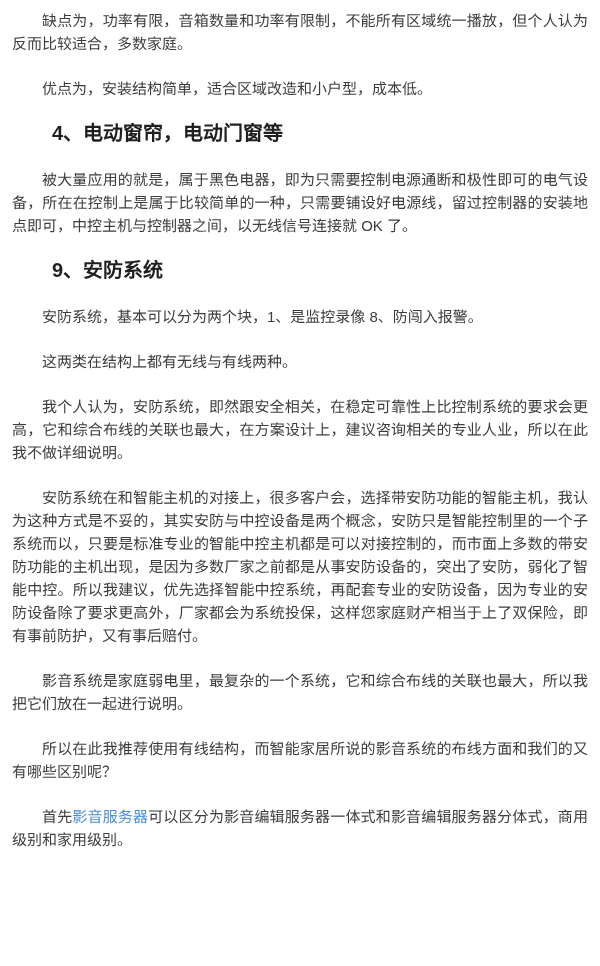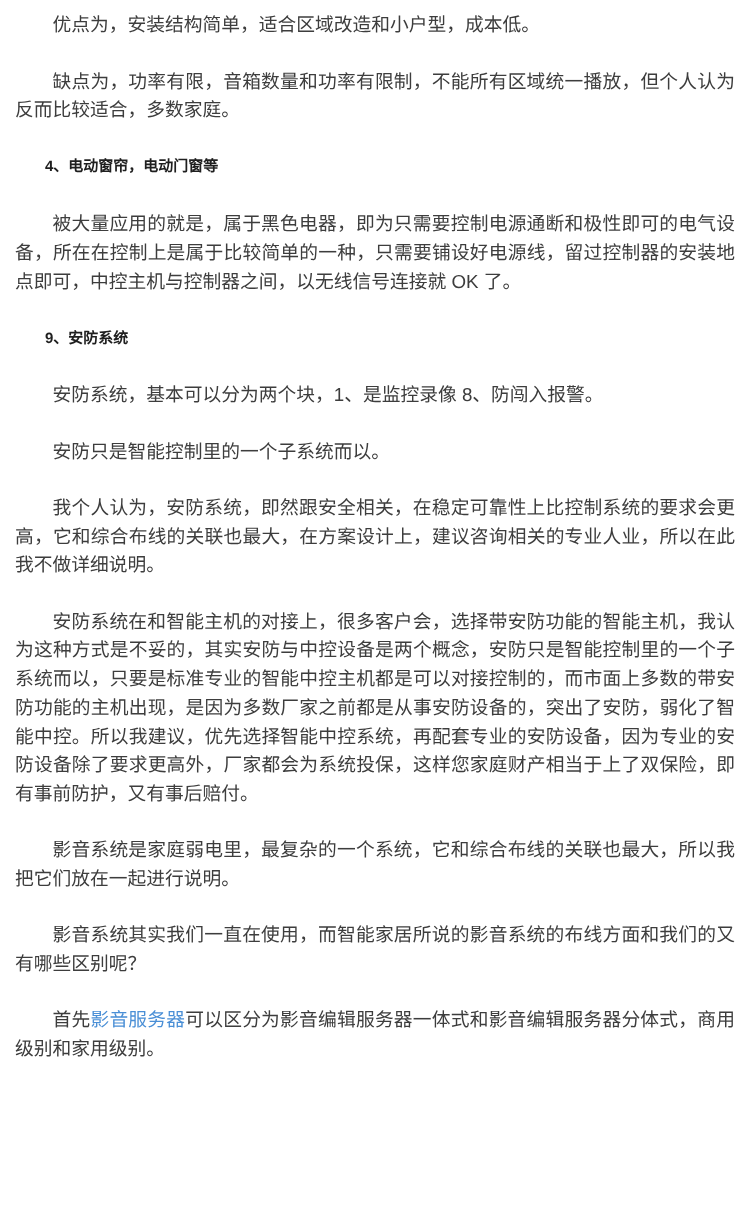--- a/index.html
+++ b/index.html
@@ -22,45 +22,45 @@
     font-size: 15px;
     line-height: 23px;
     text-align: justify;
   }
   .article p {
     margin: 0 0 22px 0;
     text-indent: 2em;
   }
   .article h3 {
     margin: 0 0 23px 0;
-    font-size: 12px;
+    font-size: 20px;
     line-height: 23px;
     font-weight: bold;
     color: var(--heading-text);
     font-family: "Liberation Sans", "DejaVu Sans", sans-serif;
   }
   .article h3.indented { text-indent: 2em; }
   .article a.inline-link {
     color: var(--link-blue);
     text-decoration: none;
     cursor: pointer;
   }
 </style>
 </head>
 <body>
 
 <main class="article">
+  <p>缺点为，功率有限，音箱数量和功率有限制，不能所有区域统一播放，但个人认为反而比较适合，多数家庭。</p>
   <p>优点为，安装结构简单，适合区域改造和小户型，成本低。</p>
-  <p>缺点为，功率有限，音箱数量和功率有限制，不能所有区域统一播放，但个人认为反而比较适合，多数家庭。</p>
 
   <h3 class="indented">4、电动窗帘，电动门窗等</h3>
   <p>被大量应用的就是，属于黑色电器，即为只需要控制电源通断和极性即可的电气设备，所在在控制上是属于比较简单的一种，只需要铺设好电源线，留过控制器的安装地点即可，中控主机与控制器之间，以无线信号连接就 OK 了。</p>
 
   <h3 class="indented">9、安防系统</h3>
   <p>安防系统，基本可以分为两个块，1、是监控录像 8、防闯入报警。</p>
-  <p>安防只是智能控制里的一个子系统而以。</p>
+  <p>这两类在结构上都有无线与有线两种。</p>
   <p>我个人认为，安防系统，即然跟安全相关，在稳定可靠性上比控制系统的要求会更高，它和综合布线的关联也最大，在方案设计上，建议咨询相关的专业人业，所以在此我不做详细说明。</p>
   <p>安防系统在和智能主机的对接上，很多客户会，选择带安防功能的智能主机，我认为这种方式是不妥的，其实安防与中控设备是两个概念，安防只是智能控制里的一个子系统而以，只要是标准专业的智能中控主机都是可以对接控制的，而市面上多数的带安防功能的主机出现，是因为多数厂家之前都是从事安防设备的，突出了安防，弱化了智能中控。所以我建议，优先选择智能中控系统，再配套专业的安防设备，因为专业的安防设备除了要求更高外，厂家都会为系统投保，这样您家庭财产相当于上了双保险，即有事前防护，又有事后赔付。</p>
 
   <p>影音系统是家庭弱电里，最复杂的一个系统，它和综合布线的关联也最大，所以我把它们放在一起进行说明。</p>
-  <p>影音系统其实我们一直在使用，而智能家居所说的影音系统的布线方面和我们的又有哪些区别呢？</p>
+  <p>所以在此我推荐使用有线结构，而智能家居所说的影音系统的布线方面和我们的又有哪些区别呢？</p>
   <p><span>首先</span><a class="inline-link" href="#">影音服务器</a><span>可以区分为影音编辑服务器一体式和影音编辑服务器分体式，商用级别和家用级别。</span></p>
 </main>
 
 </body></html>

